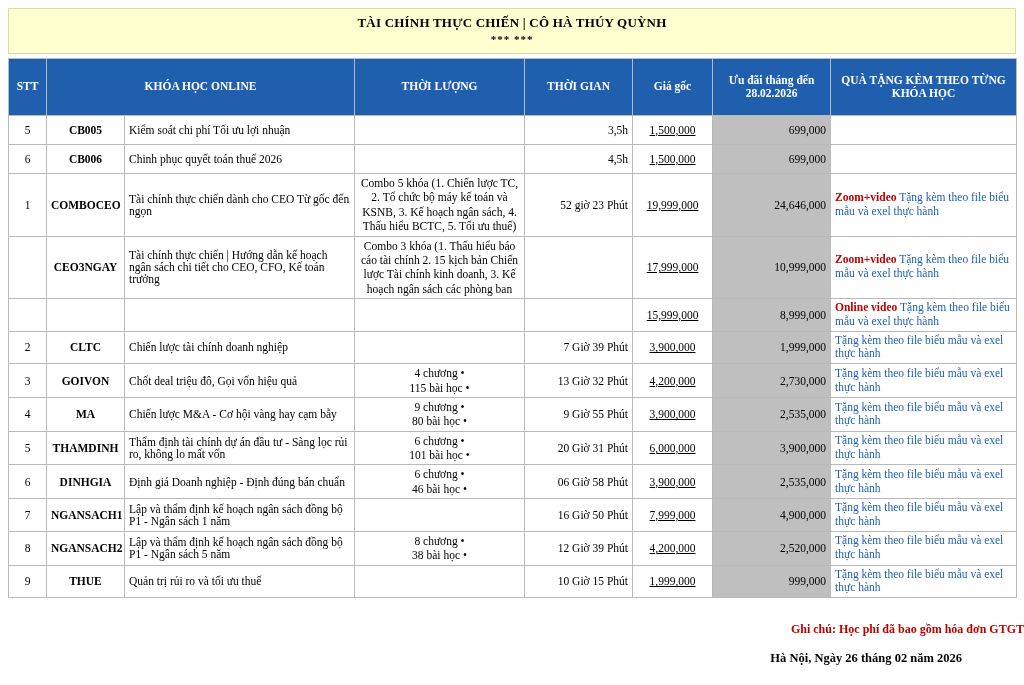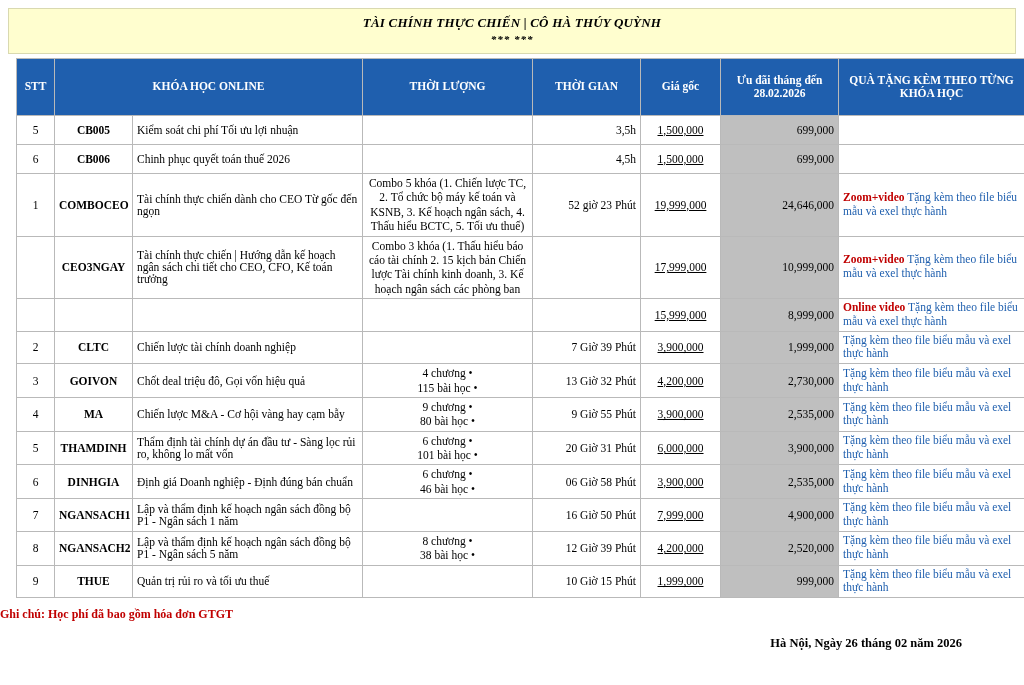--- a/index.html
+++ b/index.html
@@ -20,21 +20,20 @@
     height: 685px;
     box-sizing: border-box;
   }
   
   .banner {
     background: #FFFECF;
     border: 1px solid #d9d9b0;
     margin: 8px 8px 0 8px;
     padding: 6px 4px 8px 4px;
     text-align: center;
-    font-style: italic;
   }
   .banner .line1 {
     font-weight: bold;
     font-size: 13px;
     letter-spacing: .2px;
   }
   .banner .line2 {
     font-weight: bold;
     font-size: 13.5px;
     margin-top: 3px;
@@ -42,21 +41,21 @@
   .banner .line3 {
     font-weight: bold;
     font-size: 11px;
     margin-top: 2px;
     letter-spacing: 1px;
   }
   
   table.main {
     border-collapse: collapse;
     width: 1008px;
-    margin: 4px 8px 0 16px;
+    margin: 4px 8px 0 8px;
     table-layout: fixed;
   }
   table.main td, table.main th {
     border: 1px solid #b9b9b9;
     font-size: 11.5px;
     padding: 2px 4px;
     vertical-align: middle;
   }
   thead th {
     background: #1F5FAE;
@@ -99,25 +98,25 @@
   tr.section td.sec-no {
     text-align: center;
   }
 
   .row-tall td { height: 56px; }
   .row-mid  td { height: 44px; }
   .row-sm   td { height: 24px; }
 
   
   .note {
-    text-align: left;
+    text-align: right;
     color: #C00000;
     font-weight: bold;
     font-size: 12px;
-    margin-top: 9px;
+    margin-top: 24px;
   }
   .footer {
     margin-top: 14px;
     position: relative;
     height: 60px;
     font-size: 12.5px;
   }
   .footer .right {
     position: absolute;
     right: 62px;

